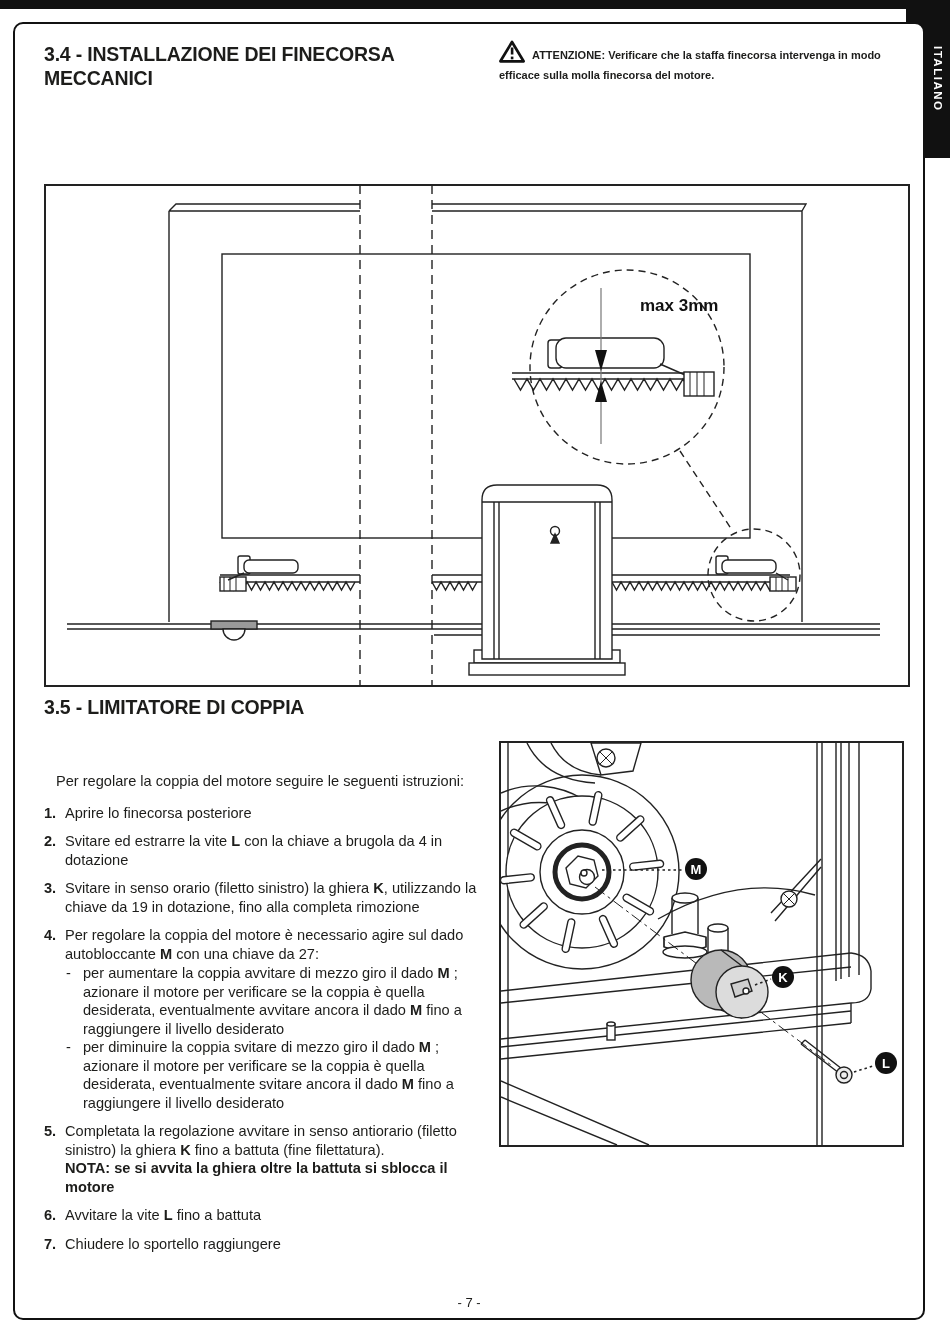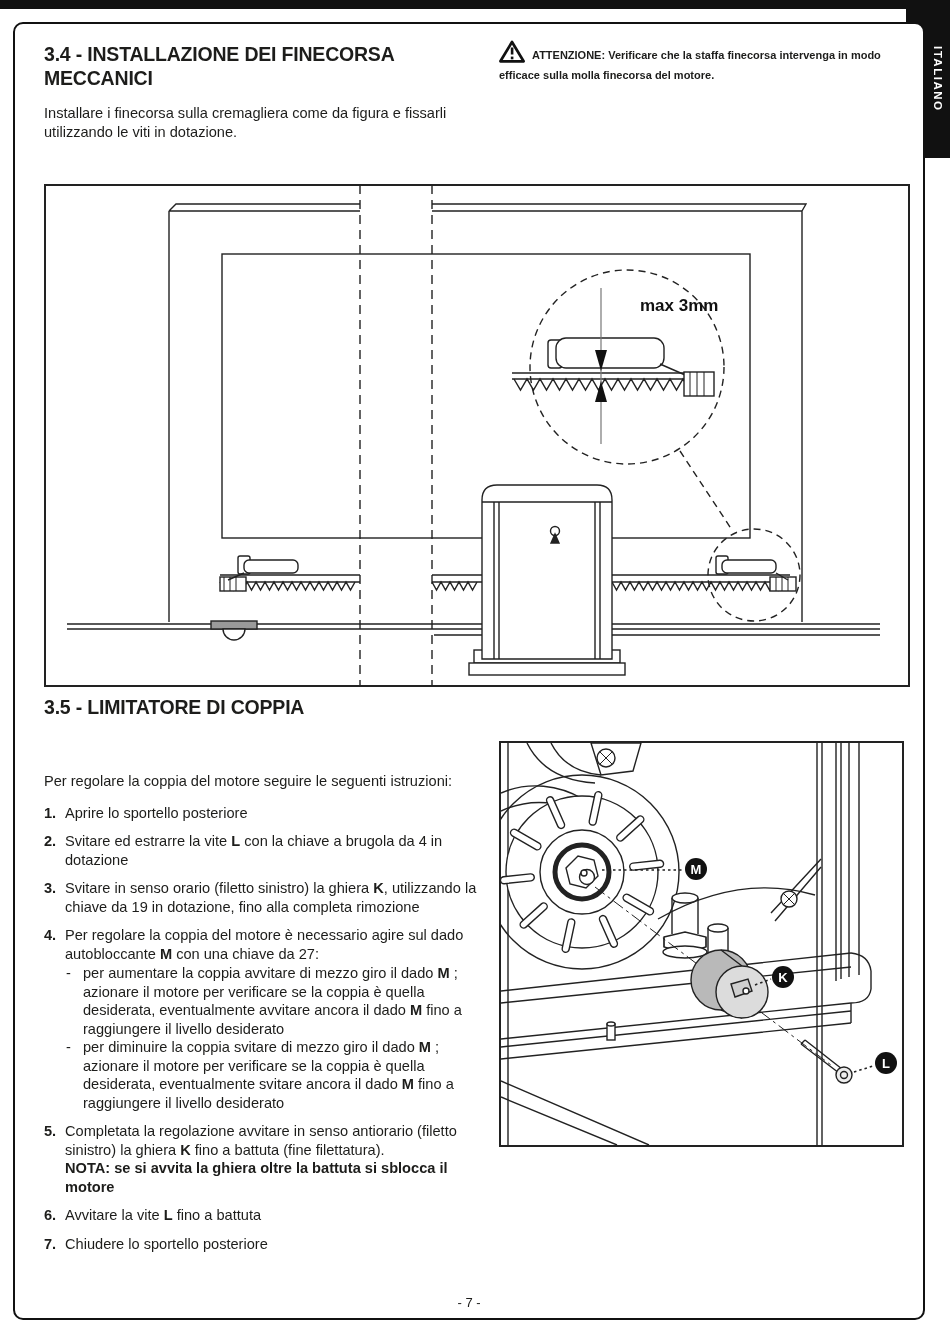--- a/index.html
+++ b/index.html
@@ -31,42 +31,41 @@
   }
   .warnbox{
     position:absolute;left:484px;top:16px;width:418px;font-size:11px;line-height:19.5px;
     font-weight:bold;
   }
   .warn-icon{vertical-align:-4px;margin-right:7px;}
   .figure{position:absolute;}
   .fig1{left:29px;top:160px;width:866px;height:503px;}
   .fig2{left:484px;top:717px;width:405px;height:406px;}
   .col35{position:absolute;left:29px;top:748px;width:452px;font-size:14.6px;line-height:18.5px;}
-  .intro35{margin:0 0 13px 0;}
+  .intro35{margin:0 0 13px 12px;}
   .steps .step{position:relative;padding-left:21px;margin-bottom:10px;}
   .steps .num{position:absolute;left:0;top:0;font-weight:bold;}
   .subs{margin-top:1px;}
   .sub{position:relative;padding-left:18px;}
   .sub .dash{position:absolute;left:1px;top:0;}
   .note{font-weight:bold;}
   .pagenum{position:absolute;left:0;right:0;bottom:8px;text-align:center;font-size:13px;}
   svg text{font-family:"Liberation Sans", sans-serif;}
 </style>
 </head>
 <body>
 
 <div class="topbar"></div>
 <div class="side-tab">
   <span>ITALIANO</span>
 </div>
 
 <div class="page">
 
   <div class="h-title t34">3.4 - INSTALLAZIONE DEI FINECORSA MECCANICI</div>
-  <div class="p34">Installare i finecorsa sulla cremagliera come da figura e fissarli utilizzando le viti in dotazione.</div>
 
   <div class="warnbox">
     <div>
       <svg class="warn-icon" width="26" height="23" viewBox="0 0 26 23">
         <path d="M13,2 L24.6,21.3 H1.4 Z" fill="#fff" stroke="#111" stroke-width="2.7" stroke-linejoin="round"></path>
         <rect x="11.8" y="7.5" width="2.6" height="7" fill="#111"></rect>
         <rect x="11.8" y="16.6" width="2.6" height="2.7" fill="#111"></rect>
       </svg><span>ATTENZIONE: Verificare che la staffa finecorsa intervenga in modo efficace sulla molla finecorsa del motore.</span>
     </div>
   </div>
@@ -136,21 +135,21 @@
     </g>
   </svg>
 
   <div class="h-title t35">3.5 - LIMITATORE DI COPPIA</div>
 
   <div class="col35">
     <p class="intro35">Per regolare la coppia del motore seguire le seguenti istruzioni:</p>
     <div class="steps">
       <div class="step">
         <span class="num">1.</span>
-        <div class="txt">Aprire lo sportello posteriore</div>
+        <div class="txt">Aprire lo finecorsa posteriore</div>
       </div>
       <div class="step">
         <span class="num">2.</span>
         <div class="txt">Svitare ed estrarre la vite <b>L</b> con la chiave a brugola da 4 in dotazione</div>
       </div>
       <div class="step">
         <span class="num">3.</span>
         <div class="txt">Svitare in senso orario (filetto sinistro) la ghiera <b>K</b>, utilizzando la chiave da 19 in dotazione, fino alla completa rimozione</div>
       </div>
       <div class="step">
@@ -171,21 +170,21 @@
         <span class="num">5.</span>
         <div class="txt">Completata la regolazione avvitare in senso antiorario (filetto sinistro) la ghiera <b>K</b> fino a battuta (fine filettatura).</div>
         <div class="note">NOTA: se si avvita la ghiera oltre la battuta si sblocca il motore</div>
       </div>
       <div class="step">
         <span class="num">6.</span>
         <div class="txt">Avvitare la vite <b>L</b> fino a battuta</div>
       </div>
       <div class="step">
         <span class="num">7.</span>
-        <div class="txt">Chiudere lo sportello posteriore</div>
+        <div class="txt">Chiudere lo sportello raggiungere</div>
       </div>
     </div>
   </div>
 
   <svg class="figure fig2" viewBox="0 0 405 406">
     <defs>
         <clipPath id="f2clip">
           <rect x="2" y="2" width="401" height="402"></rect>
         </clipPath>
       </defs>

